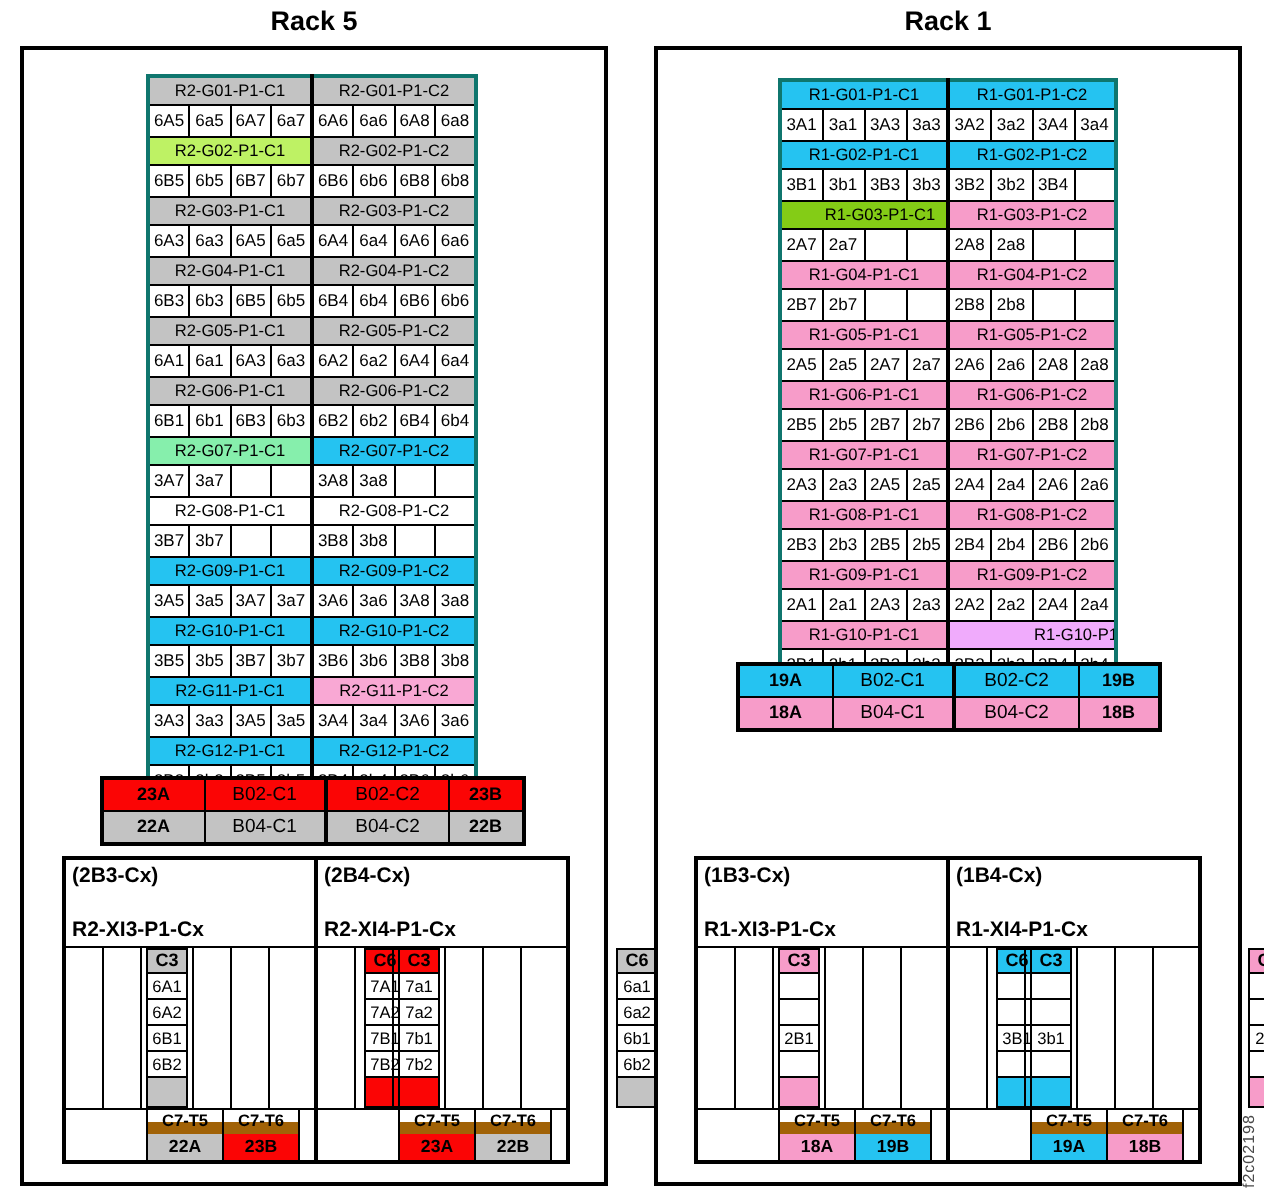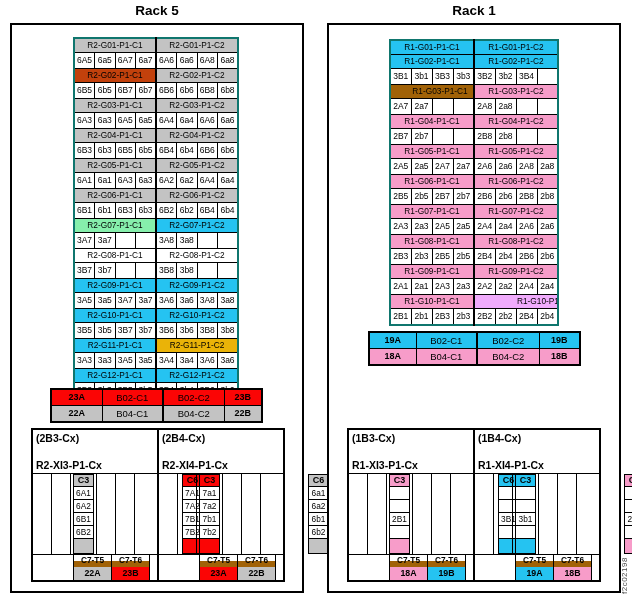--- a/index.html
+++ b/index.html
@@ -84,21 +84,21 @@
           <td>6A5</td>
           <td>6a5</td>
           <td>6A7</td>
           <td>6a7</td>
           <td class="hsep">6A6</td>
           <td>6a6</td>
           <td>6A8</td>
           <td>6a8</td>
         </tr>
         <tr class="hdr">
-          <td colspan="4" style="background: #c2410c; margin-left: 15px;">R2-G02-P1-C1</td>
+          <td colspan="4" style="background: #bef264; margin-left: 15px;">R2-G02-P1-C1</td>
           <td colspan="4" class="hsep" style="background: rgb(195, 195, 195);">R2-G02-P1-C2</td>
         </tr>
         <tr class="data" style="background: rgb(195, 195, 195);">
           <td>6B5</td>
           <td>6b5</td>
           <td>6B7</td>
           <td>6b7</td>
           <td class="hsep">6B6</td>
           <td>6b6</td>
           <td>6B8</td>
@@ -211,21 +211,21 @@
           <td>3b5</td>
           <td>3B7</td>
           <td>3b7</td>
           <td class="hsep">3B6</td>
           <td>3b6</td>
           <td>3B8</td>
           <td>3b8</td>
         </tr>
         <tr class="hdr">
           <td colspan="4" style="background: rgb(37, 195, 241);">R2-G11-P1-C1</td>
-          <td colspan="4" class="hsep" style="background: #eab308;">R2-G11-P1-C2</td>
+          <td colspan="4" class="hsep" style="background: #f9a8d4;">R2-G11-P1-C2</td>
         </tr>
         <tr class="data" style="background: rgb(37, 195, 241);">
           <td>3A3</td>
           <td>3a3</td>
           <td>3A5</td>
           <td>3a5</td>
           <td class="hsep">3A4</td>
           <td>3a4</td>
           <td>3A6</td>
           <td>3a6</td>
@@ -357,36 +357,46 @@
       </div>
     </div>
   </div>
 <div class="panel" id="panel-1">
     <table class="gtable" style="left: 60px; top: 14px; width: 170px;">
       <tbody>
         <tr class="hdr">
           <td colspan="4" style="background: rgb(37, 195, 241);">R1-G01-P1-C1</td>
           <td colspan="4" class="hsep" style="background: rgb(37, 195, 241);">R1-G01-P1-C2</td>
         </tr>
+        <tr class="data" style="background: rgb(37, 195, 241);">
+          <td>3A1</td>
+          <td>3a1</td>
+          <td>3A3</td>
+          <td>3a3</td>
+          <td class="hsep">3A2</td>
+          <td>3a2</td>
+          <td>3A4</td>
+          <td>3a4</td>
+        </tr>
         <tr class="hdr">
           <td colspan="4" style="background: rgb(37, 195, 241);">R1-G02-P1-C1</td>
           <td colspan="4" class="hsep" style="background: rgb(37, 195, 241);">R1-G02-P1-C2</td>
         </tr>
         <tr class="data" style="background: rgb(37, 195, 241);">
           <td>3B1</td>
           <td>3b1</td>
           <td>3B3</td>
           <td>3b3</td>
           <td class="hsep">3B2</td>
           <td>3b2</td>
           <td>3B4</td>
           <td></td>
         </tr>
         <tr class="hdr">
-          <td colspan="4" style="background: #a16207; padding-left: 16px;">R1-G03-P1-C1</td>
+          <td colspan="4" style="background: #84cc16; padding-left: 16px;">R1-G03-P1-C1</td>
           <td colspan="4" class="hsep" style="background: rgb(247, 156, 201);">R1-G03-P1-C2</td>
         </tr>
         <tr class="data" style="background: rgb(247, 156, 201);">
           <td>2A7</td>
           <td>2a7</td>
           <td></td>
           <td></td>
           <td class="hsep">2A8</td>
           <td>2a8</td>
           <td></td>

